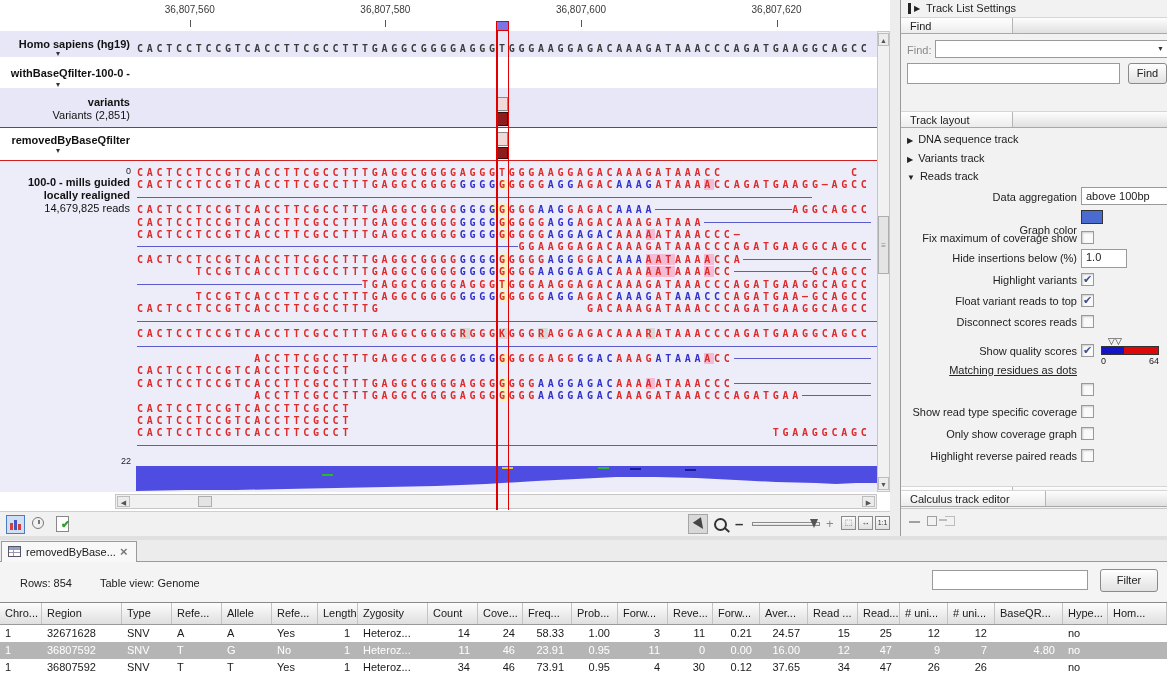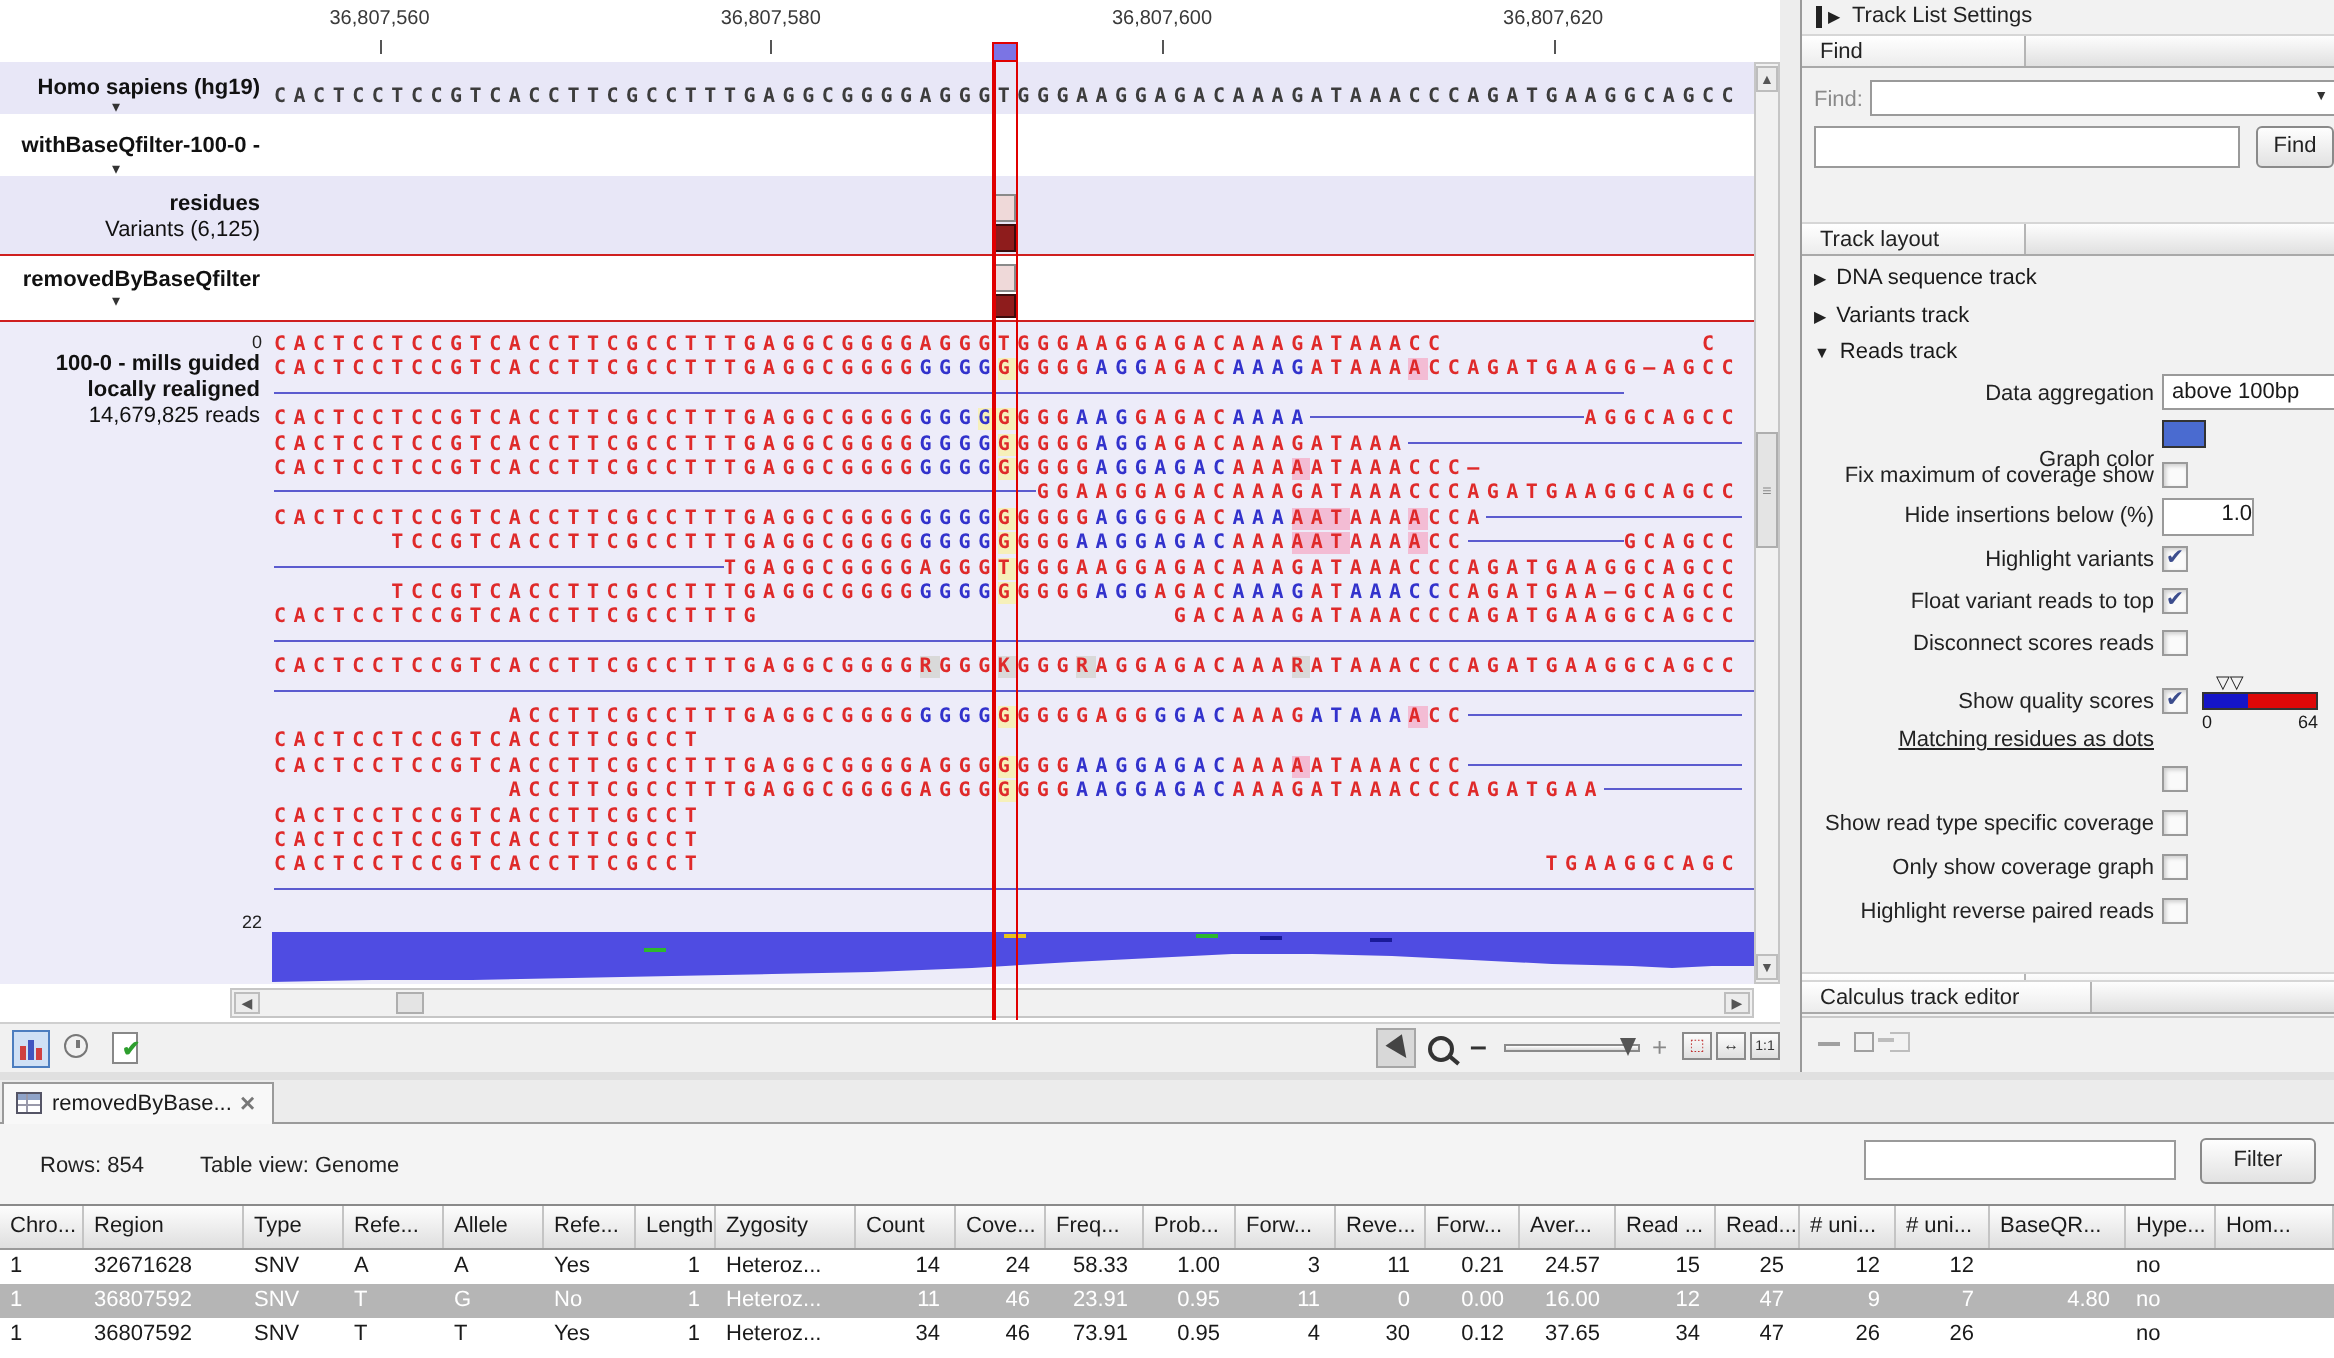--- a/index.html
+++ b/index.html
@@ -27,21 +27,21 @@
   .sb-thumb{position:absolute;background:#e4e4e4;border:1px solid #aeaeae;box-sizing:border-box;color:#8a8a8a;text-align:center;}
   
   #right-panel{left:900px;top:0;width:267px;height:536px;background:#f2f2f2;border-left:1px solid #9a9a9a;box-sizing:border-box;}
   .secbar{position:absolute;left:0;width:267px;height:17px;background:linear-gradient(#fdfdfd,#e0e0e0);border-top:1px solid #d6d6d6;border-bottom:1px solid #a9a9a9;box-sizing:border-box;}
   .secbar .tabseg{position:absolute;left:0;top:0;width:112px;height:100%;background:linear-gradient(#ffffff,#ececec);border-right:1px solid #b5b5b5;box-sizing:border-box;padding:2px 0 0 9px;font-size:11px;color:#222;}
   .pit{position:absolute;font-size:11px;color:#222;white-space:nowrap;}
   .set-label{position:absolute;width:176px;text-align:right;font-size:11px;color:#222;white-space:nowrap;}
   .cbx{position:absolute;width:13px;height:13px;background:#fafafa;border:1px solid #9a9a9a;box-shadow:inset 1px 1px 2px rgba(0,0,0,.18);box-sizing:border-box;font-size:11px;line-height:11px;text-align:center;color:#3d4e8e;}
   .combo{position:absolute;height:18px;background:#fff;border:1px solid #9a9a9a;box-sizing:border-box;font-size:11px;padding:2px 14px 0 4px;white-space:nowrap;}
   .combo .arr{position:absolute;right:3px;top:4px;font-size:7px;color:#333;}
-  .tinput{position:absolute;background:#fff;border:1px solid #9a9a9a;box-sizing:border-box;font-size:11px;padding:1px 0 16px 4px;text-align:right;}
+  .tinput{position:absolute;background:#fff;border:1px solid #9a9a9a;box-sizing:border-box;font-size:11px;padding:1px 0 16px 4px;}
   .btn{position:absolute;background:linear-gradient(#fefefe,#e2e2e2);border:1px solid #8a8a8a;border-radius:3px;box-sizing:border-box;font-size:11px;text-align:center;color:#222;}
   
   #bottom-panel{left:0;top:536px;width:1167px;height:143px;background:#f4f4f4;}
   .th-cell{display:inline-block;vertical-align:top;height:21px;box-sizing:border-box;border-right:1px solid #c4c4c4;background:linear-gradient(#fdfdfd,#dfdfdf);font-size:11px;padding:4px 4px 0 5px;overflow:hidden;white-space:nowrap;}
   .td-cell{display:inline-block;vertical-align:top;height:17px;box-sizing:border-box;font-size:11px;padding:2px 4px 0 5px;overflow:hidden;white-space:nowrap;}
   .trow{position:absolute;left:0;width:1167px;height:17px;background:#fff;}
   .trow.sel{background:#b5b5b5;color:#fff;}
   
   .vticon{position:absolute;width:19px;height:19px;box-sizing:border-box;}
   .pointer-tri{width:0;height:0;border-left:5px solid transparent;border-right:5px solid transparent;border-top:11px solid #444;transform:rotate(-35deg);}
@@ -72,22 +72,22 @@
         <div class="tick-label" style="left: 580.99px;">36,807,600</div>
         <div class="tick-mark" style="left: 580.99px;"></div>
         <div class="tick-label" style="left: 776.59px;">36,807,620</div>
         <div class="tick-mark" style="left: 776.59px;"></div>
       </div>
     <div id="track-labels">
         <div class="trk-label b" style="top: 38px;">Homo sapiens (hg19)</div>
         <div class="trk-arrow" style="left: 56px; top: 50px;">▾</div>
         <div class="trk-label b" style="top: 67px;">withBaseQfilter-100-0 -</div>
         <div class="trk-arrow" style="left: 56px; top: 81px;">▾</div>
-        <div class="trk-label b" style="top: 96px;">residues</div>
-        <div class="trk-label" style="top: 109px;">Variants (6,125)</div>
+        <div class="trk-label b" style="top: 96px;">variants</div>
+        <div class="trk-label" style="top: 109px;">Variants (2,851)</div>
         <div class="trk-label b" style="top: 134px;">removedByBaseQfilter</div>
         <div class="trk-arrow" style="left: 56px; top: 147px;">▾</div>
         <div class="trk-label b" style="top: 176px;">100-0 - mills guided</div>
         <div class="trk-label b" style="top: 189px;">locally realigned</div>
         <div class="trk-label" style="top: 202px;">14,679,825 reads</div>
       </div>
 
     <div class="abs" style="left:100px;top:166px;width:31px;text-align:right;font-size:9px;color:#222;">0</div>
     <div class="abs" style="left:100px;top:456px;width:31px;text-align:right;font-size:9px;color:#222;">22</div>
 

